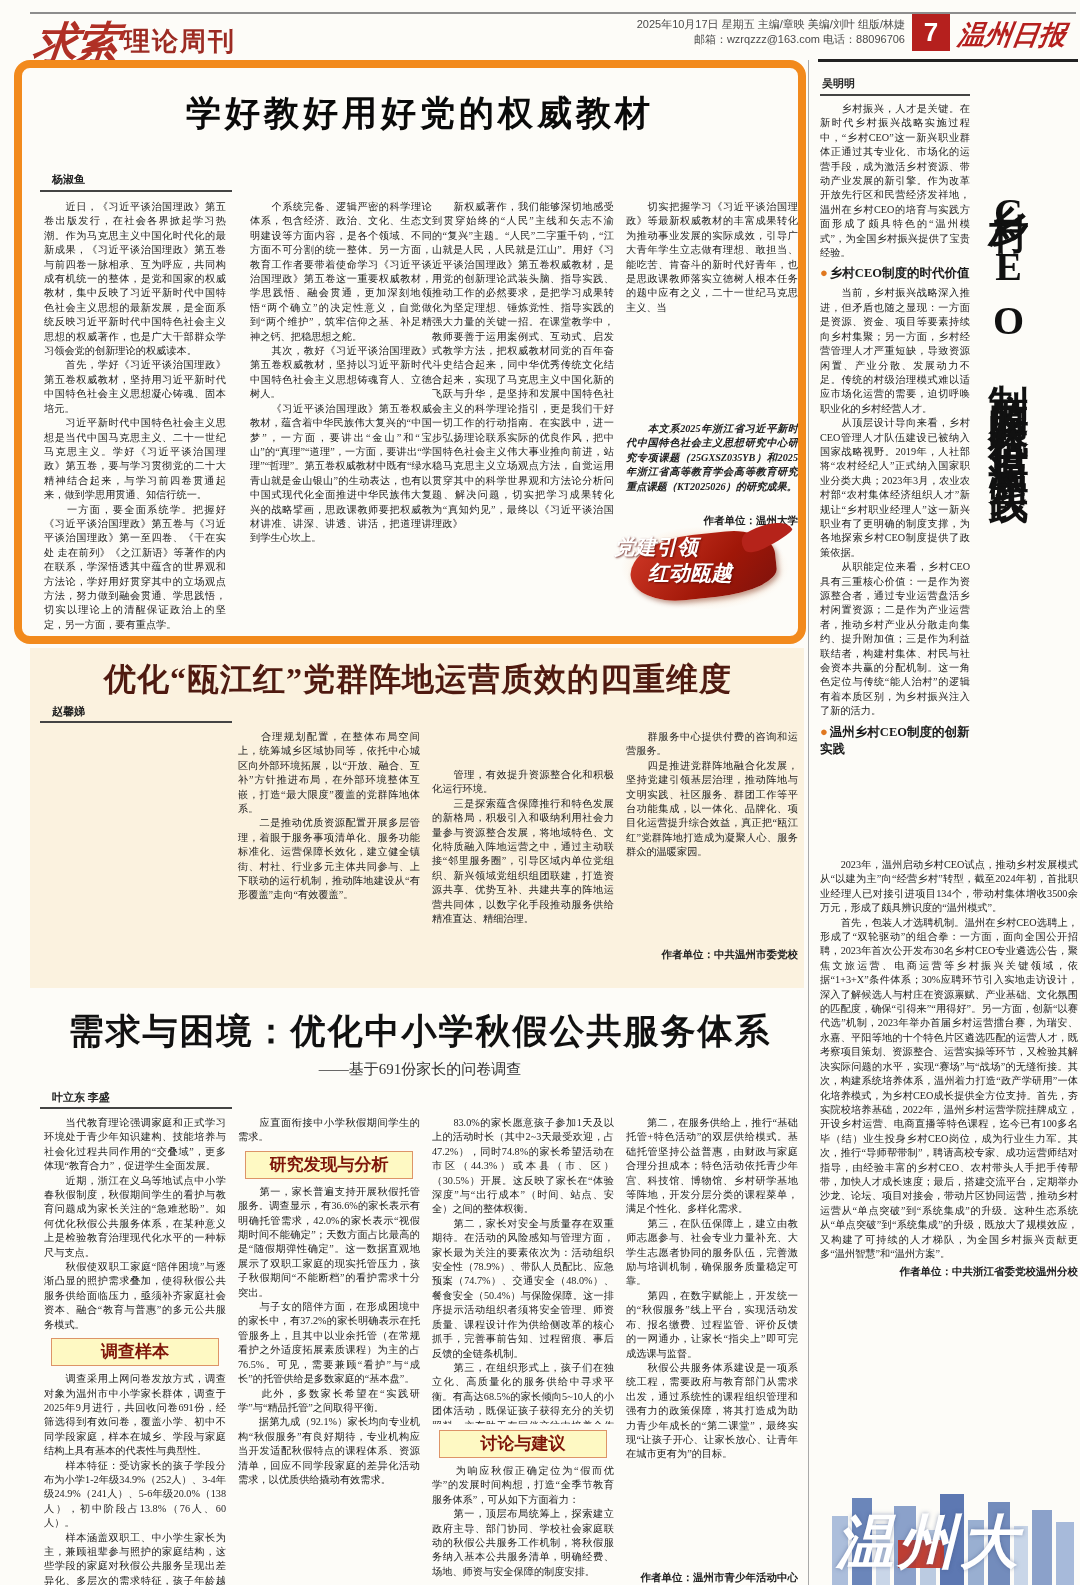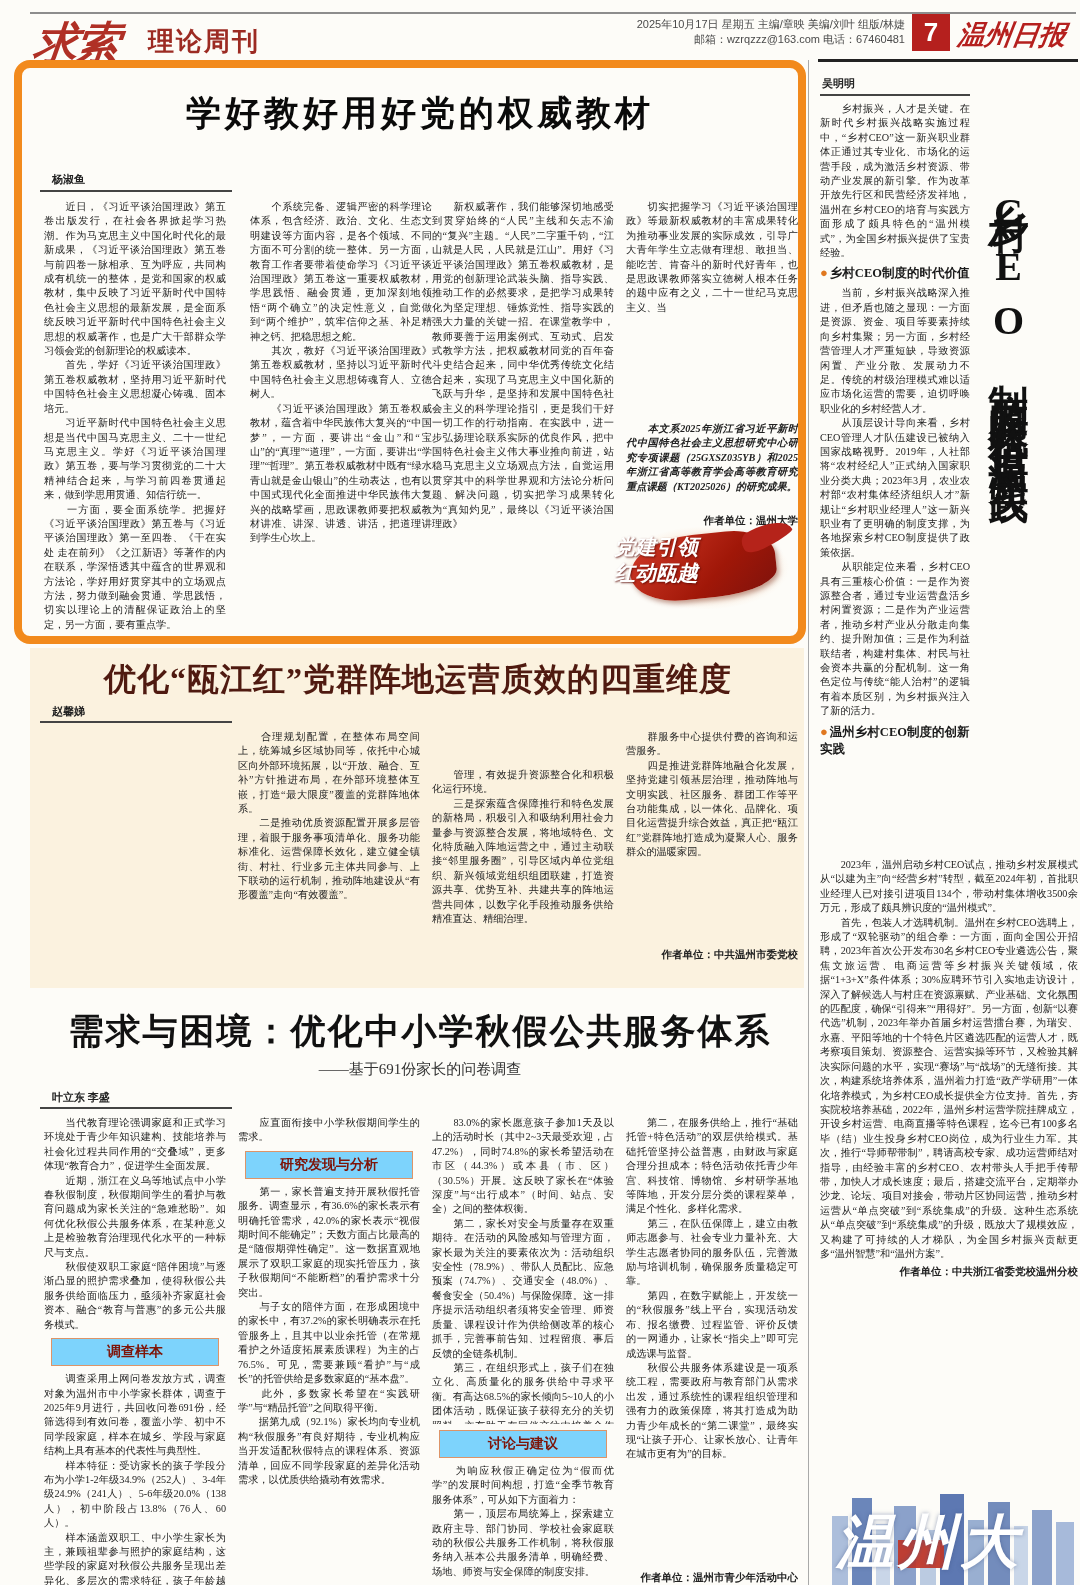--- a/index.html
+++ b/index.html
@@ -7,21 +7,21 @@
   #page {
     position:relative; width:1080px; height:1585px; margin:0 auto;
     background:#fdfcf8; overflow:hidden;
     font-family:"Liberation Serif","DejaVu Serif",serif; color:#1a1a1a;
   }
   .abs { position:absolute; }
   
   .top-rule { left:30px; top:12px; width:1046px; height:2px; background:#8d8d8d; }
   .masthead-logo { left:34px; top:14px; font-family:"DejaVu Serif",serif; font-style:italic;
     font-weight:bold; font-size:44px; color:#b03026; letter-spacing:-2px; transform:skewX(-6deg); }
-  .masthead-section { left:148px; top:24px; font-family:Liberation Sans, sans-serif;
+  .masthead-section { left:124px; top:24px; font-family:Liberation Sans, sans-serif;
     font-weight:900; font-size:26px; color:#9c2b23; letter-spacing:2px; }
   .dateline { left:420px; top:17px; width:485px; text-align:right;
     font-family:"Liberation Sans",sans-serif; font-size:11px; line-height:15px; color:#4a4a4a; }
   .page-badge { left:912px; top:14px; width:38px; height:37px; background:#b5201e;
     color:#fff; font-family:"Liberation Sans",sans-serif; font-weight:bold; font-size:26px;
     display:flex; align-items:center; justify-content:center; }
   .paper-name { left:958px; top:17px; font-family:"DejaVu Serif",serif; font-style:italic;
     font-weight:bold; font-size:27px; color:#b5201e; transform:skewX(-8deg); }
   
   .body-text { font-size:10.2px; line-height:14.4px; text-align:justify;
@@ -43,32 +43,32 @@
     background:radial-gradient(ellipse at center,#f5cba6 0%,rgba(245,203,166,0) 70%); }
   .stamp-blob { position:absolute; left:16px; top:22px; width:146px; height:64px;
     background:linear-gradient(135deg,#d23a28 0%,#a01708 60%,#7e120c 100%);
     border-radius:58% 42% 55% 45% / 70% 55% 45% 60%; transform:rotate(-6deg);
     box-shadow:2px 3px 5px rgba(120,40,20,.45); }
   .stamp-tail { position:absolute; right:6px; top:12px; width:52px; height:22px;
     background:#b5231a; border-radius:20% 80% 60% 40% / 60% 90% 20% 40%; transform:rotate(-28deg); }
   .stamp-text { position:absolute; left:0; top:22px; width:184px; color:#fff;
     font-family:"DejaVu Serif",serif; font-style:italic; font-weight:bold;
     font-size:21px; line-height:26px; text-shadow:1px 1px 2px rgba(90,10,5,.8); z-index:5; }
-  .stamp-text .l2 { display:block; }
+  .stamp-text .l2 { display:block; margin-left:34px; }
   
   .a2-panel { left:30px; top:648px; width:774px; height:340px; background:#fbf2df; }
   .a2-title { left:40px; top:658px; width:756px; text-align:center; font-weight:bold;
     font-size:32px; letter-spacing:1px; color:#4f1a10; }
   
   .a3-title { left:40px; top:1008px; width:760px; text-align:center; font-weight:bold;
     font-size:35px; letter-spacing:2px; color:#111; }
   .a3-subtitle { left:40px; top:1060px; width:760px; text-align:center; font-size:15px; color:#333; }
   .col-flex { display:flex; flex-direction:column; gap:6px; overflow:hidden; }
-  .sec-box { background:#7dd3fc; border:1px solid #dd9468; color:#7e1408; font-weight:bold;
-    font-size:14px; text-align:center; line-height:26px; height:28px; width:92%; align-self:center; }
+  .sec-box { background:#fef9c3; border:1px solid #dd9468; color:#7e1408; font-weight:bold;
+    font-size:17px; text-align:center; line-height:26px; height:28px; width:92%; align-self:center; }
   
   .v-divider { left:808px; top:60px; width:1px; height:1525px; background:#a9a9a9; }
   .a4-toprule { left:818px; top:59px; width:260px; height:3px; background:#222; }
   .a4-vtitle { left:972px; top:172px; height:620px; width:64px;
     writing-mode:vertical-rl; text-orientation:upright; font-weight:bold; font-size:40px;
     letter-spacing:9px; color:#111; font-family:"Liberation Serif",serif; }
   .sec-head { font-size:12.5px; font-weight:bold; color:#1a1a1a; line-height:17px; margin:4px 0; }
   .sec-head .dot { color:#e07820; font-size:13px; margin-right:2px; }
   
   .wm { left:828px; top:1486px; width:252px; height:99px; overflow:hidden; }
@@ -79,21 +79,21 @@
 </head>
 <body>
 
 <div id="page">
 
   <div class="abs top-rule"></div>
   <div class="abs masthead-logo">求索</div>
   <div class="abs masthead-section">理论周刊</div>
   <div class="abs dateline">
     <div>2025年10月17日 星期五 主编/章映 美编/刘叶 组版/林婕</div>
-    <div>邮箱：wzrqzzz@163.com 电话：67460481</div>
+    <div>邮箱：wzrqzzz@163.com 电话：88096706</div>
   </div>
   <div class="abs page-badge">7</div>
   <div class="abs paper-name">温州日报</div>
 
   <div class="abs a1-title">学好教好用好党的权威教材</div>
   <div class="abs byline" style="left:52px;top:172px;">杨淑鱼</div>
   <div class="abs byline-rule" style="left:40px;top:190px;width:192px;"></div>
 
   <div class="abs body-text" style="left:44px;top:200px;width:182px;height:432px;">　　近日，《习近平谈治国理政》第五卷出版发行，在社会各界掀起学习热潮。作为马克思主义中国化时代化的最新成果，《习近平谈治国理政》第五卷与前四卷一脉相承、互为呼应，共同构成有机统一的整体，是党和国家的权威教材，集中反映了习近平新时代中国特色社会主义思想的最新发展，是全面系统反映习近平新时代中国特色社会主义思想的权威著作，也是广大干部群众学习领会党的创新理论的权威读本。
 　　首先，学好《习近平谈治国理政》第五卷权威教材，坚持用习近平新时代中国特色社会主义思想凝心铸魂、固本培元。

